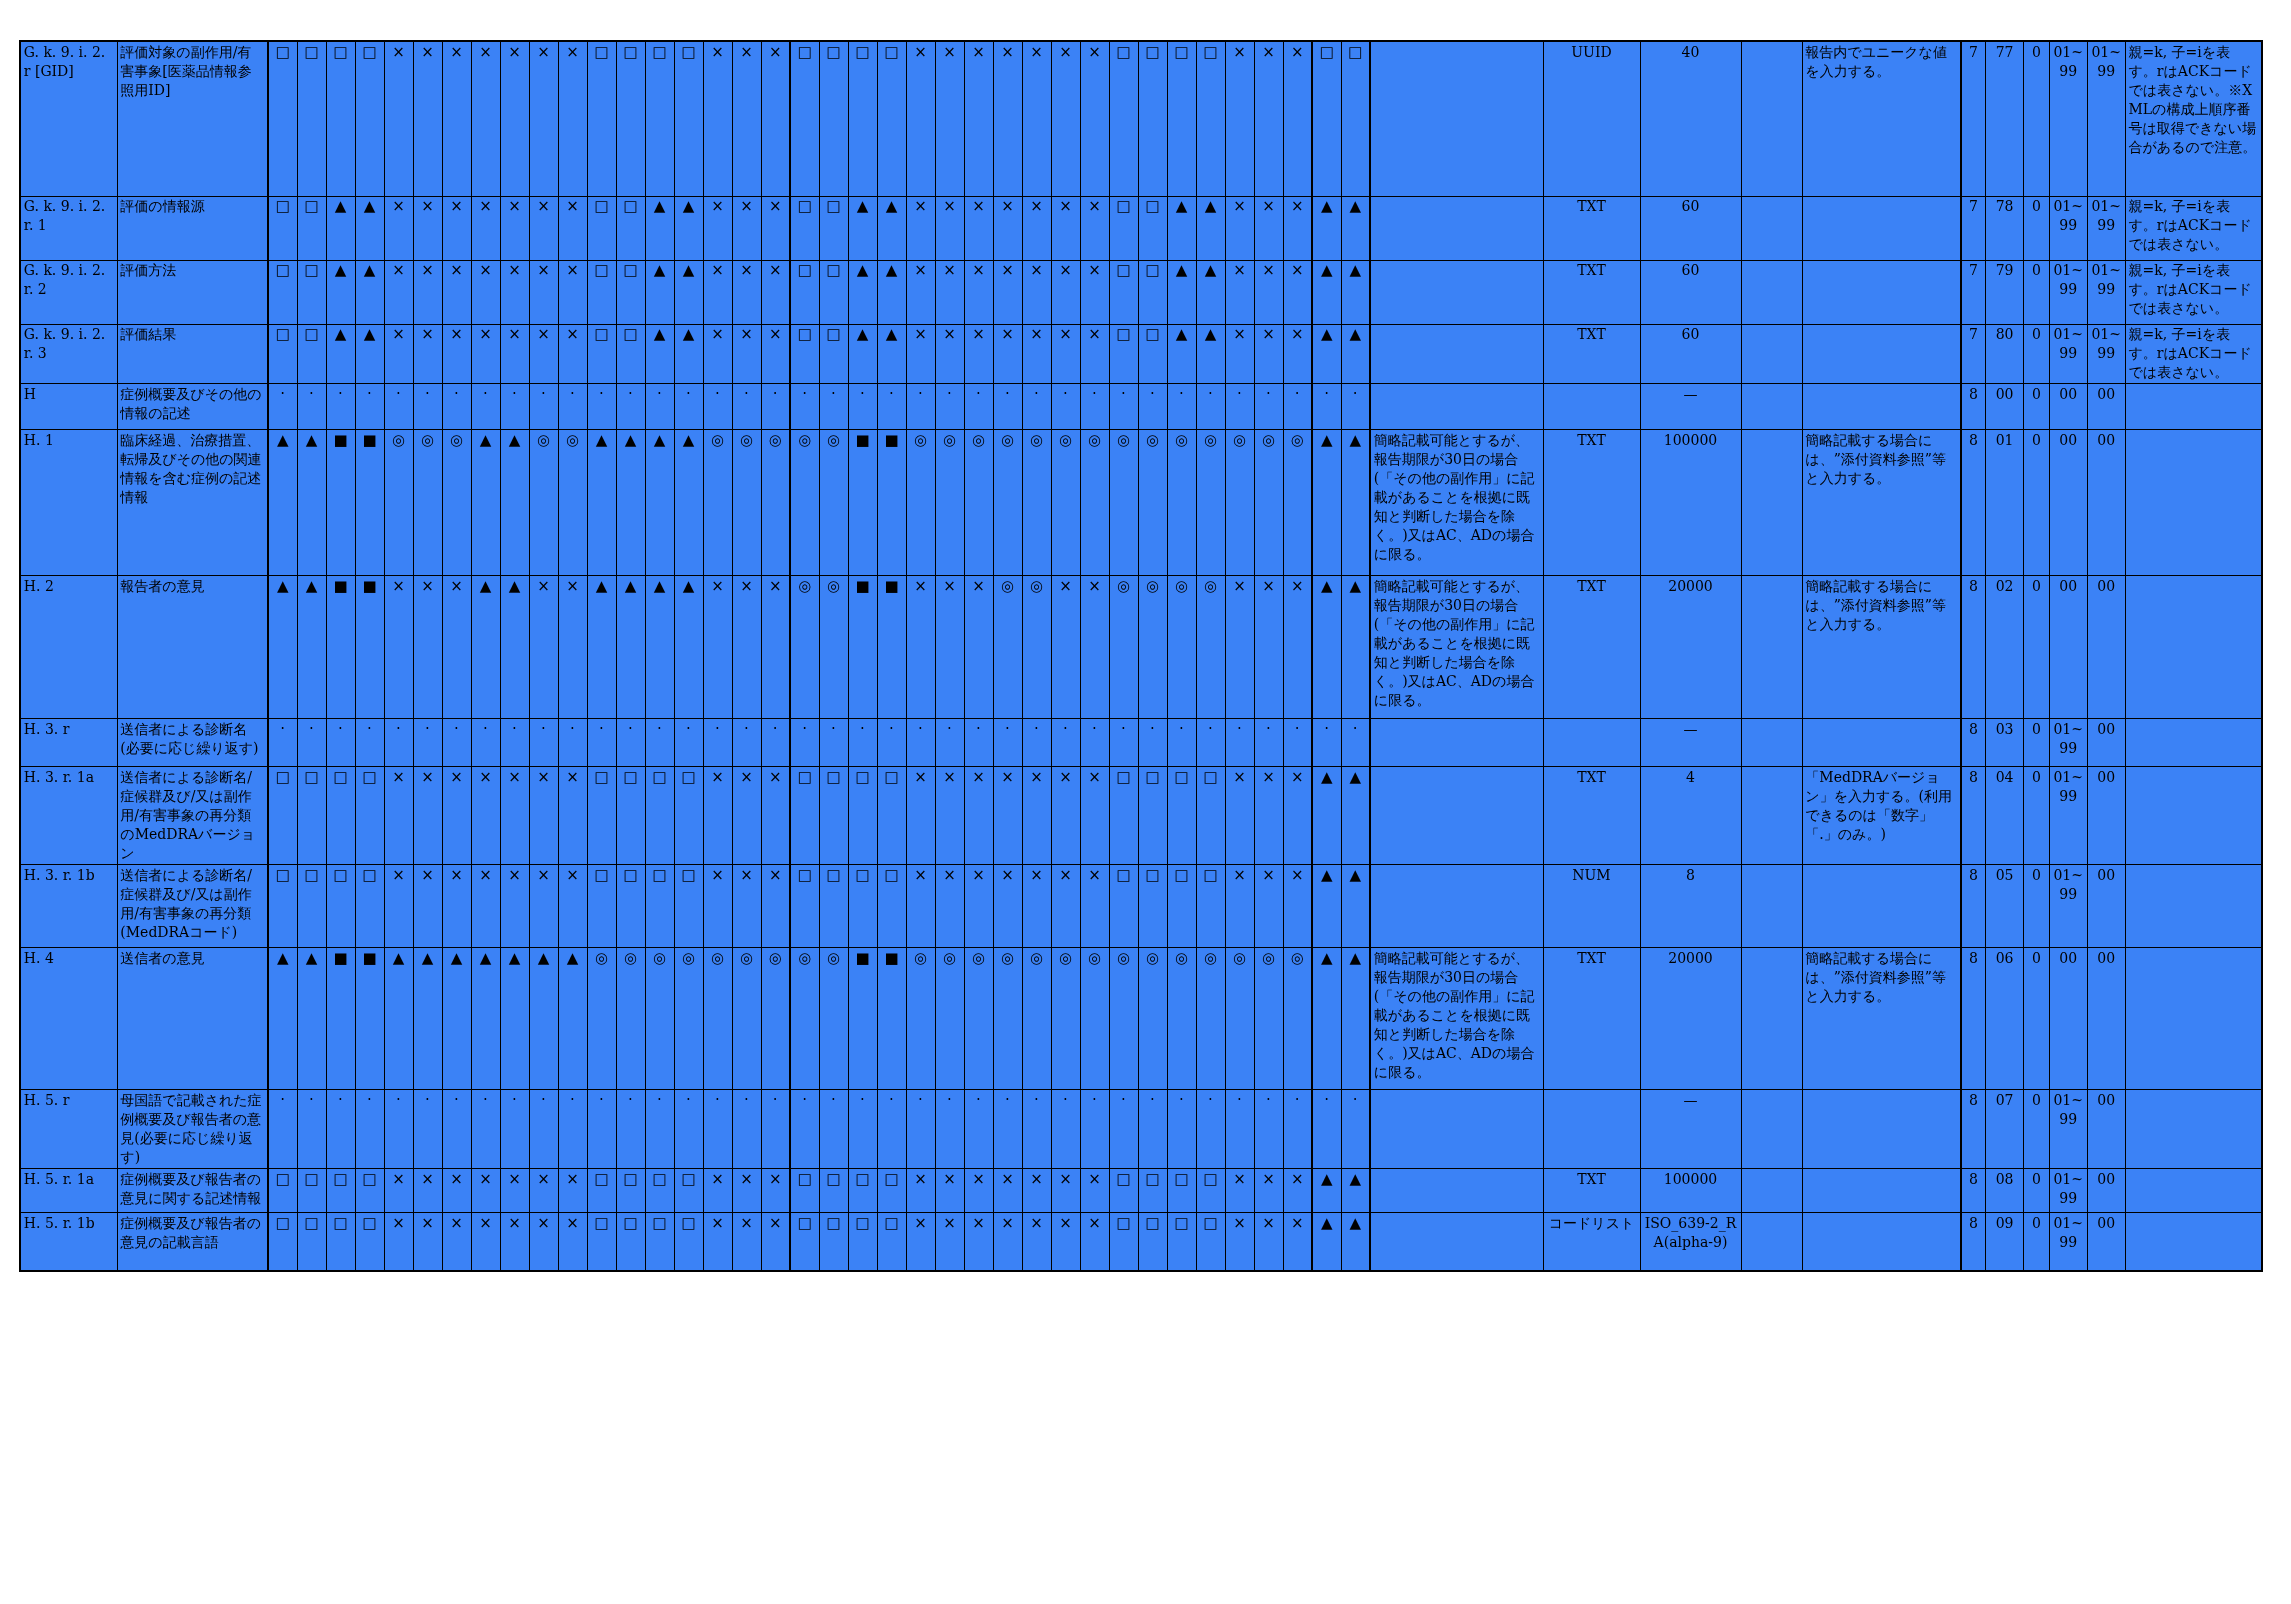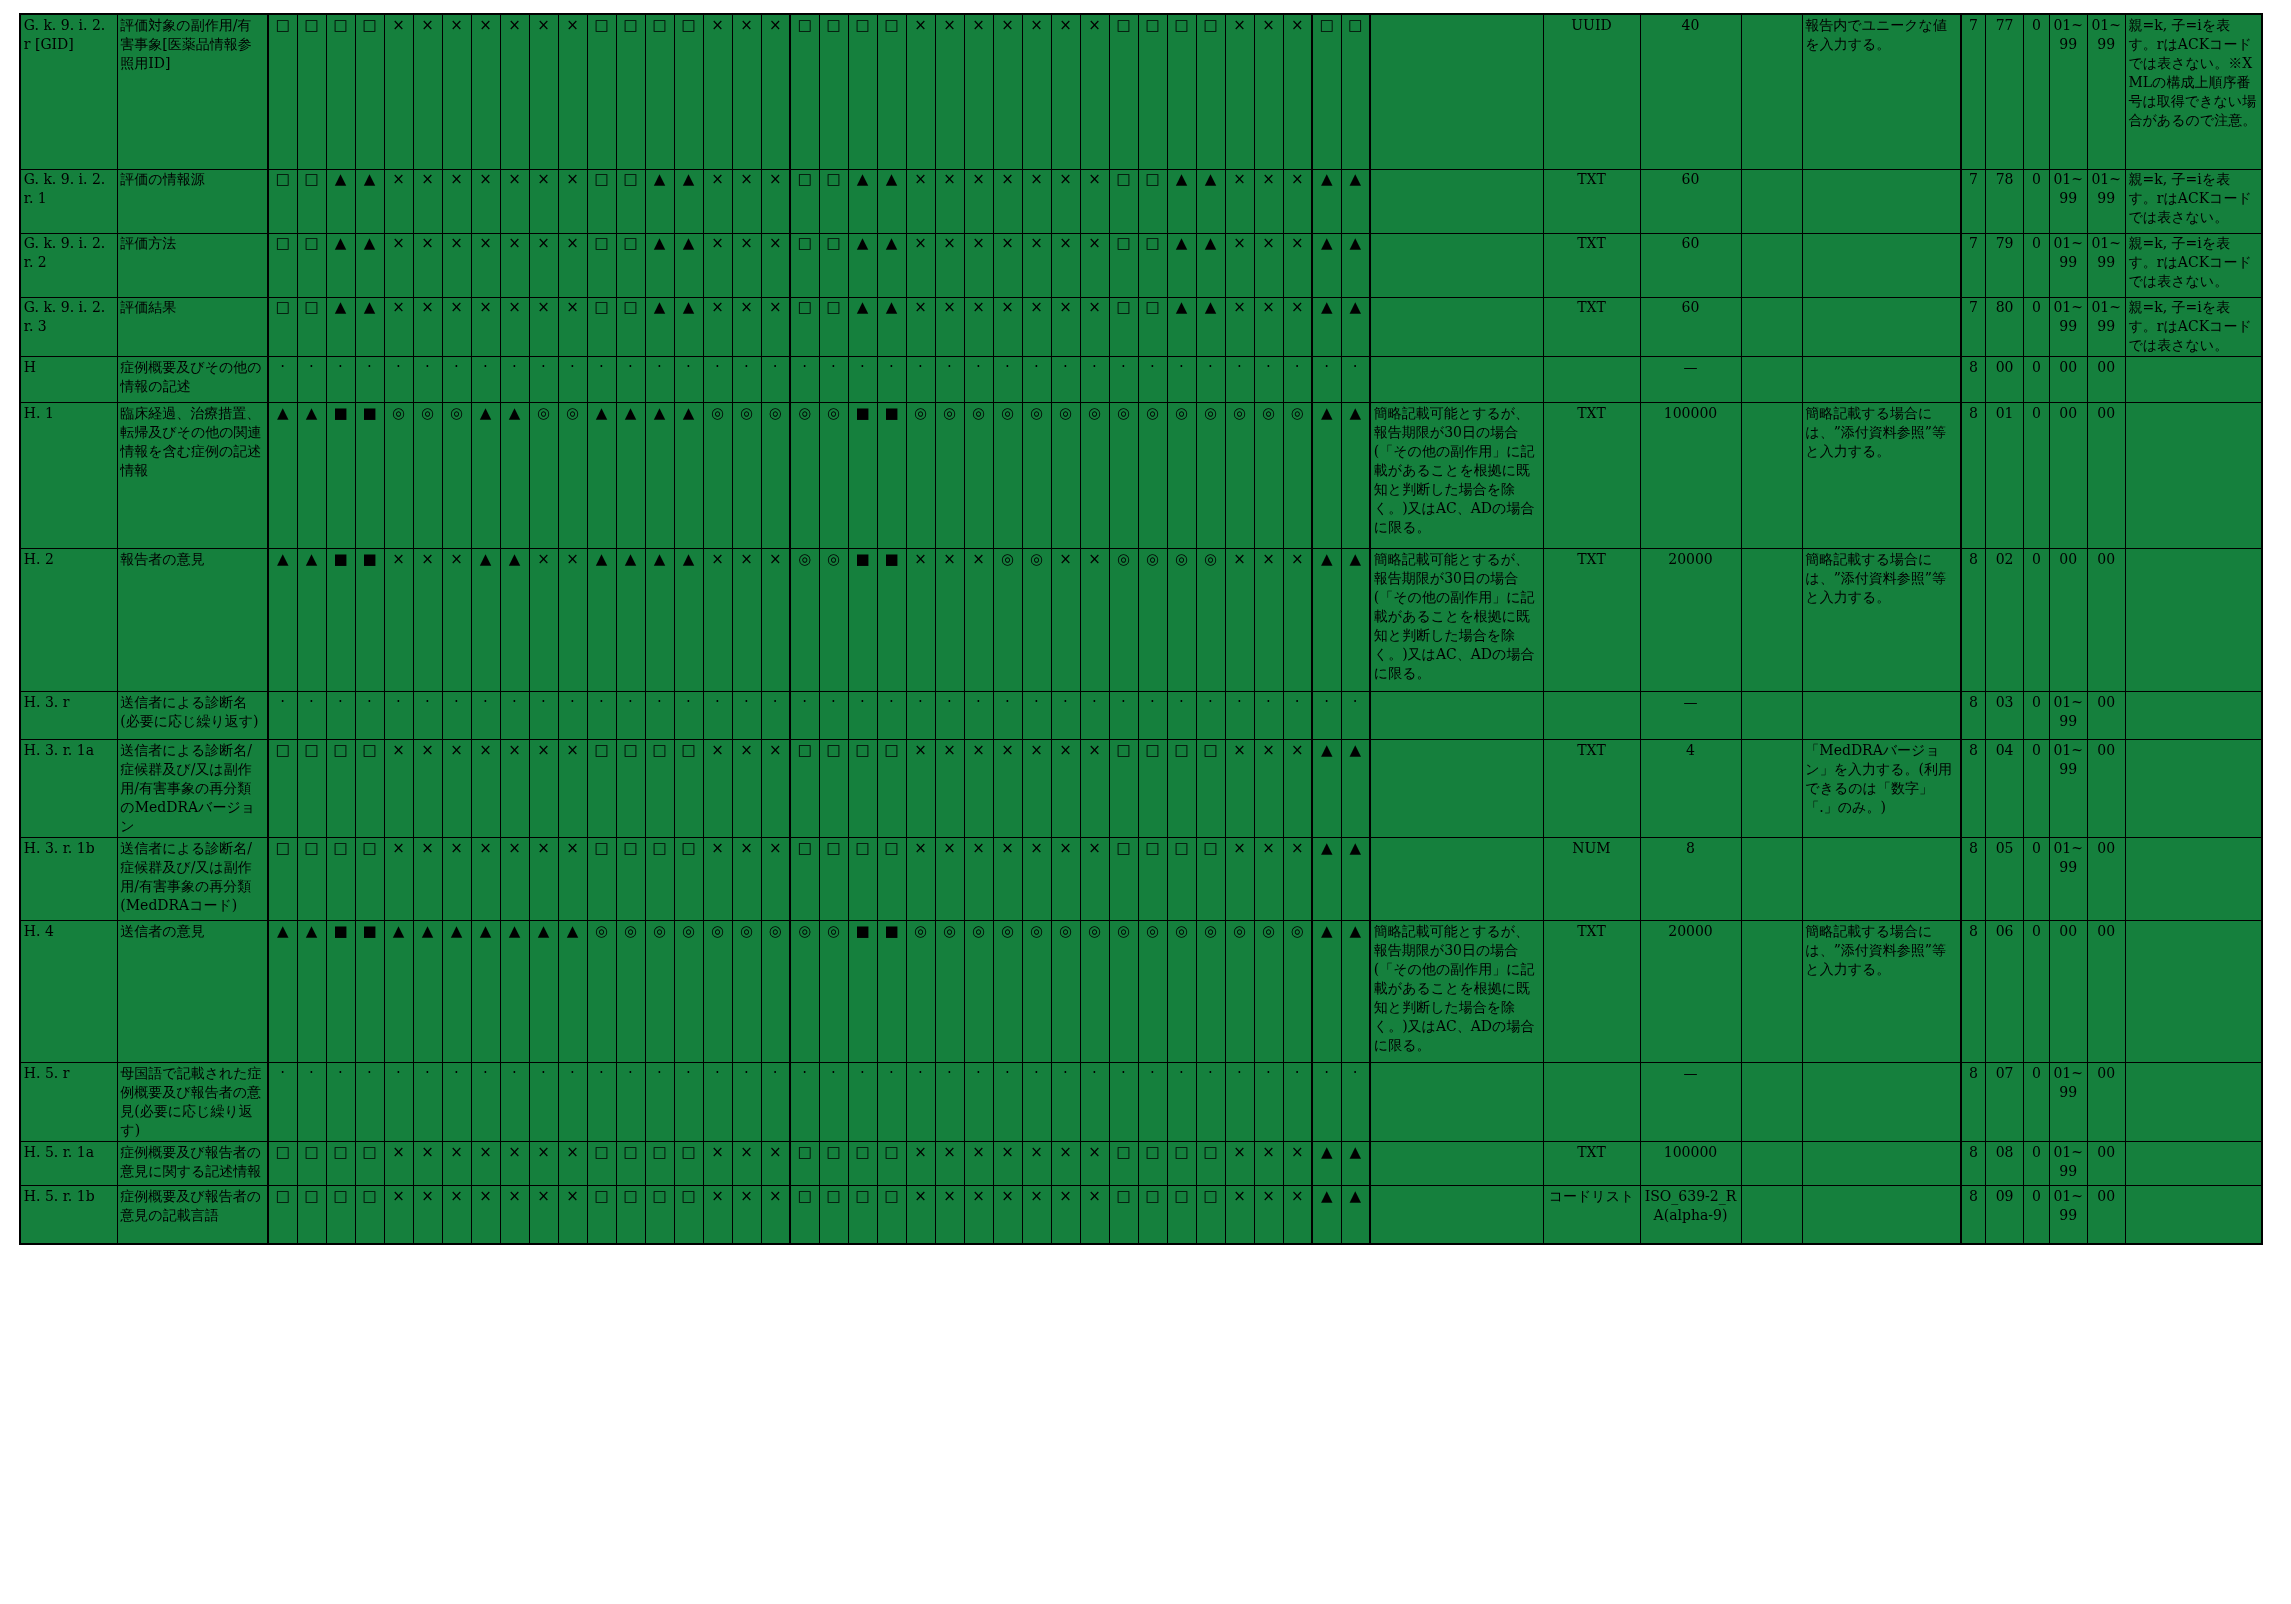--- a/index.html
+++ b/index.html
@@ -1,19 +1,19 @@
 <!DOCTYPE html>
 <html style="font-size:15px"><head>
 <meta charset="utf-8">
 <style>
   html,body{margin:0;padding:0;background:#fff;}
   body{width:2291px;height:1604px;position:relative;color:#000;
        font-family:"DejaVu Serif","Liberation Serif",serif;}
   .spec-table{border-collapse:collapse;table-layout:fixed;position:absolute;
-              left:19px;top:13px;border:2.8px double #000;background:#15803d;}
+              left:19px;top:40px;border:2.8px double #000;background:#3b82f6;}
   .spec-table td{border:0.9px solid #000;vertical-align:top;padding:0.9px 2.8px;
                  font-size:14px;line-height:19px;overflow:hidden;word-break:break-all;}
   td.c-id{word-break:normal;}
   td.c-mark{text-align:center;padding:0.9px 0;
             font-family:"DejaVu Sans","Liberation Sans",sans-serif;font-size:15px;line-height:18px;}
   td.dbl{border-left:2.8px double #000;}
   td.c-type,td.c-len,td.c-num,td.c-sp{text-align:center;}
   td.c-num{padding:0.9px 0.9px;}
 </style>
 </head>

